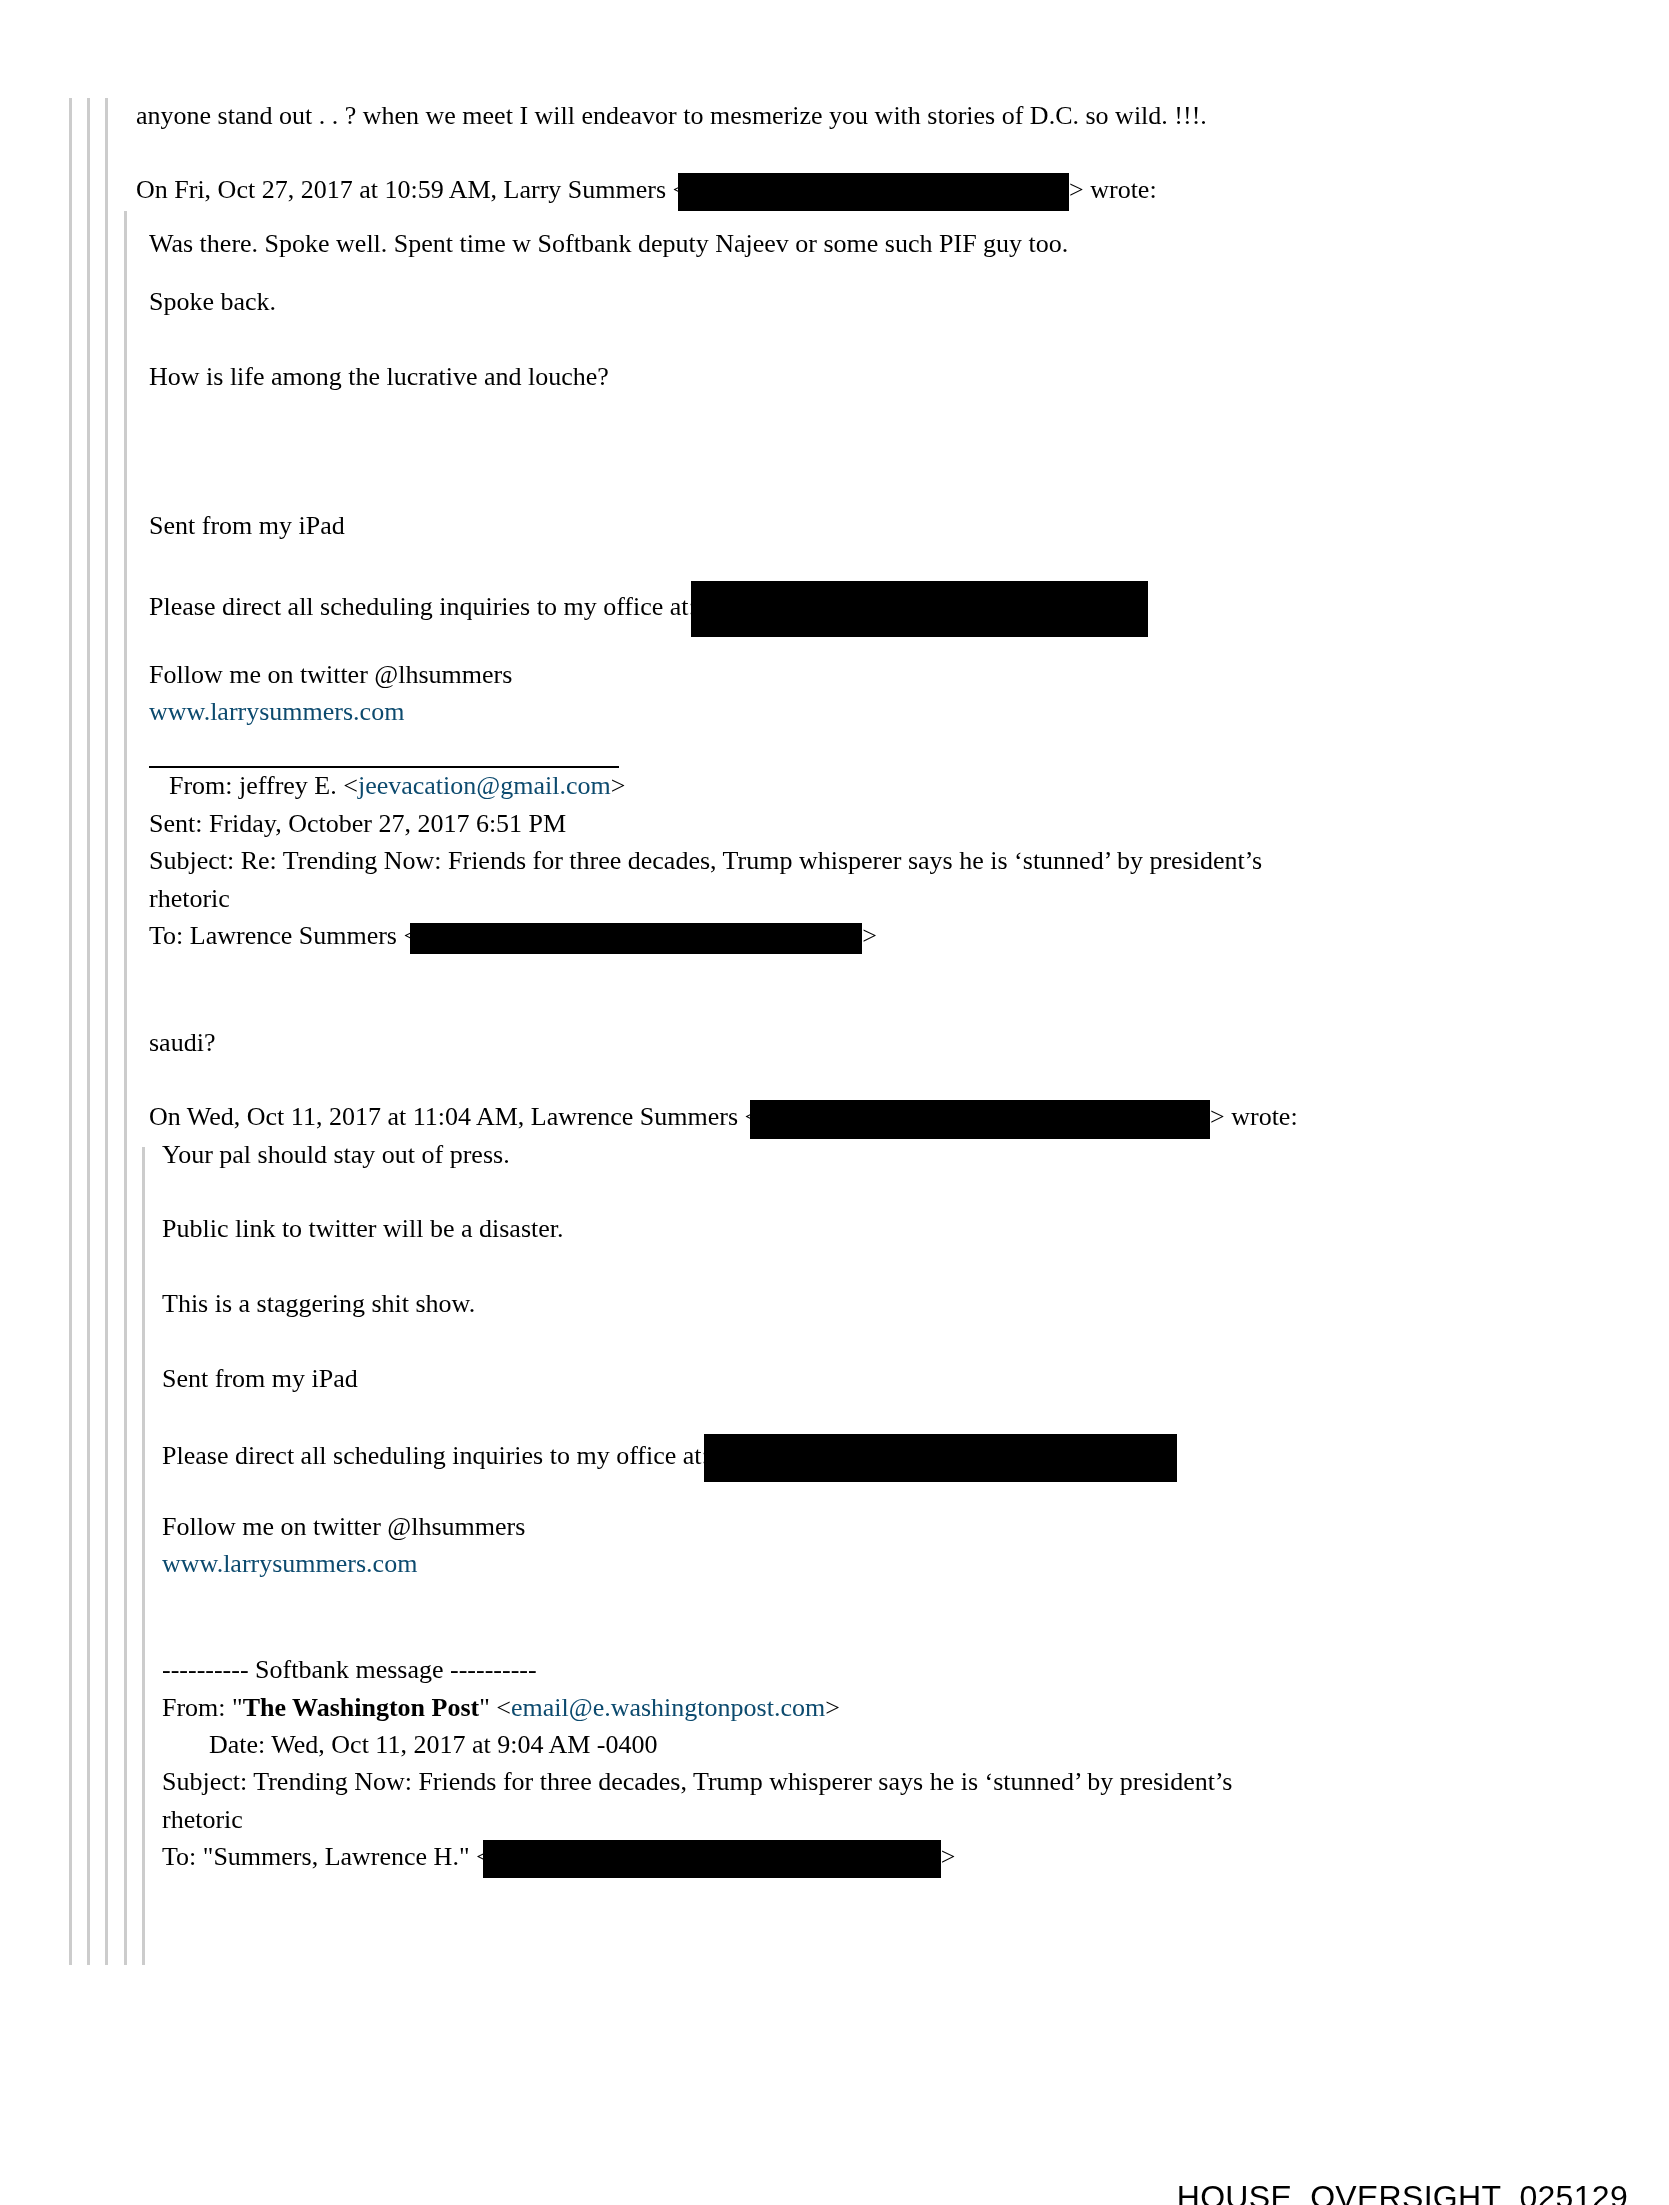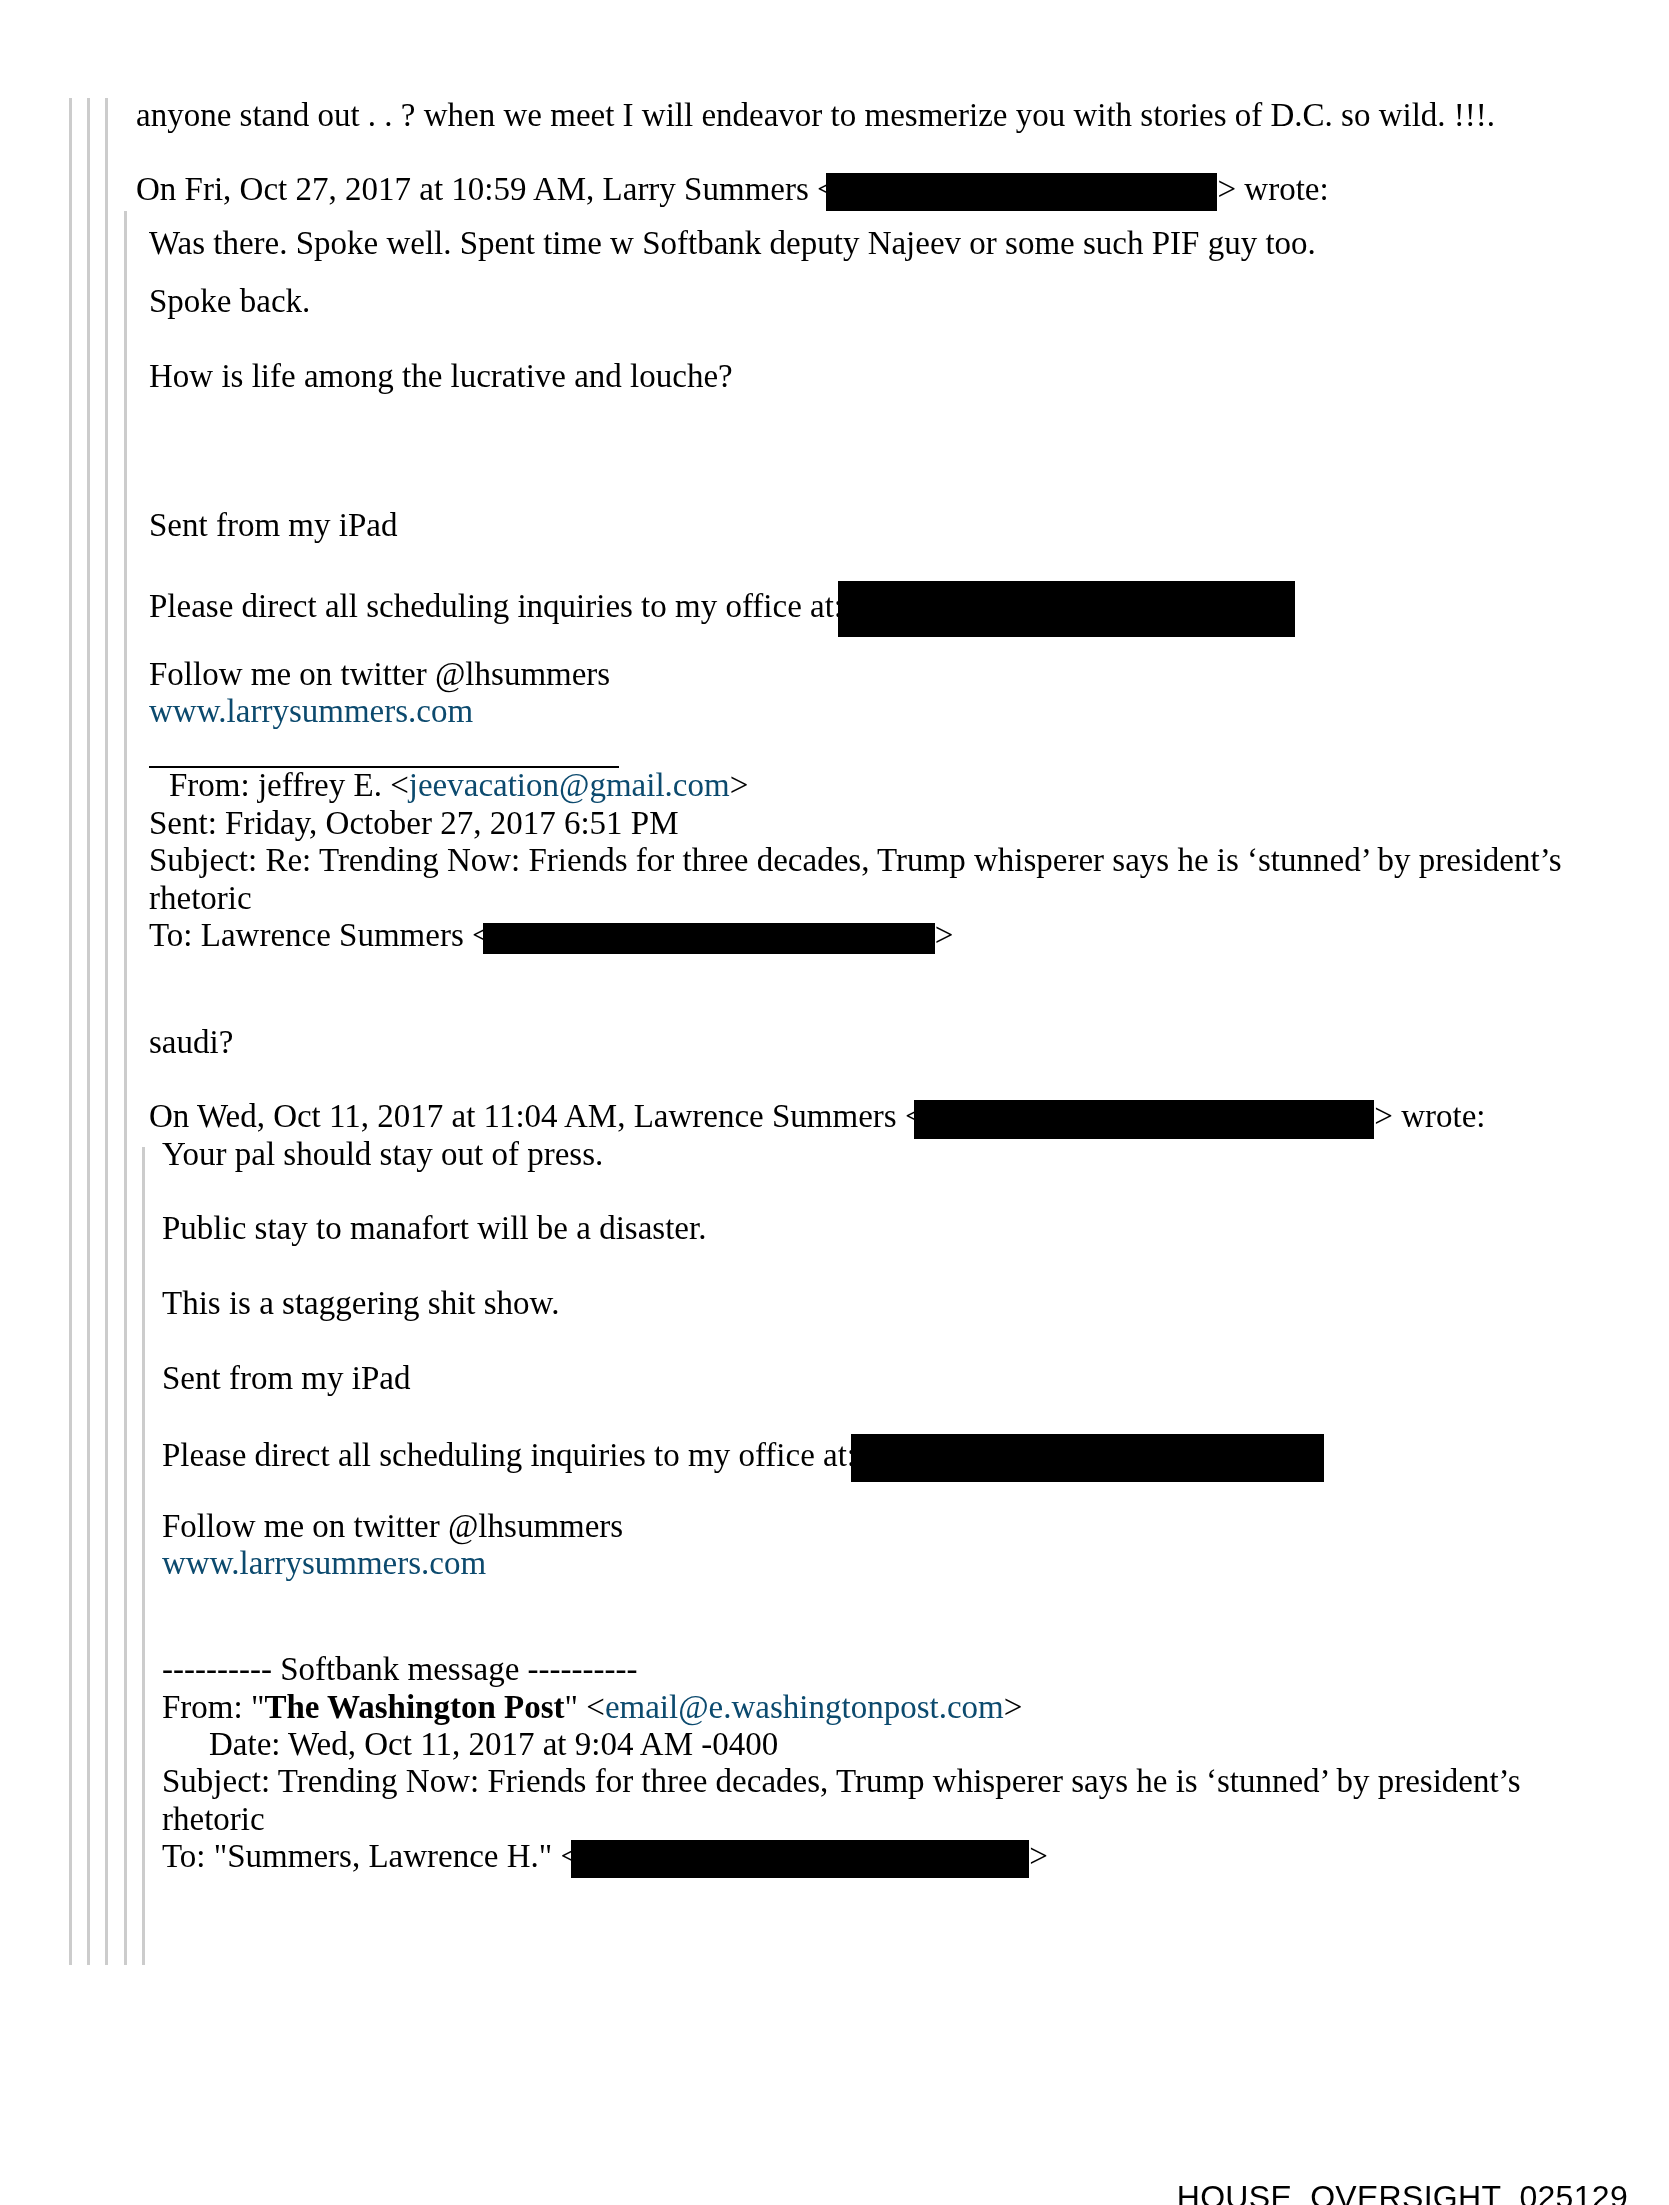--- a/index.html
+++ b/index.html
@@ -4,21 +4,21 @@
 <style>
   html, body { margin: 0; padding: 0; background: #ffffff; }
   body {
     width: 1669px; height: 2205px; position: relative; overflow: hidden;
     font-family: "Liberation Serif", "DejaVu Serif", serif;
     color: #000;
   }
   .bar { position: absolute; width: 2.6px; background: #cccccc; }
   .line {
     position: absolute; white-space: nowrap;
-    font-size: 33px; line-height: 37px;
+    font-size: 26px; line-height: 37px;
   }
   .link { color: #0c4a6e; text-decoration-thickness: 2px; text-underline-offset: 3.9px; }
   .redact { display: inline-block; background: #000; vertical-align: middle; }
   .bold { font-weight: bold; }
   .sep { position: absolute; height: 2px; background: #000; }
   .footer {
     position: absolute; right: 41px; top: 2135px;
     font-family: "Liberation Sans", "DejaVu Sans", sans-serif;
     font-size: 32px; letter-spacing: 0.3px; margin-top: 44px;
   }
@@ -59,21 +59,21 @@
 <div class="line" style="left:149px; top:917px;">
   <span>To: Lawrence Summers &lt;</span><span class="redact" style="width:452px; height:31px; margin-left:-7.9px;"></span><span>&gt;</span>
 </div>
 
 <div class="line" style="left:149px; top:1024px;">saudi?</div>
 <div class="line" style="left:149px; top:1098px;">
   <span>On Wed, Oct 11, 2017 at 11:04 AM, Lawrence Summers &lt;</span><span class="redact" style="width:460px; height:39px; margin-left:-9.2px;"></span><span>&gt; wrote:</span>
 </div>
 
 <div class="line" style="left:162px; top:1136px;">Your pal should stay out of press.</div>
-<div class="line" style="left:162px; top:1210px;">Public stay to manafort will be a disaster.</div>
+<div class="line" style="left:162px; top:1210px;">Public link to twitter will be a disaster.</div>
 <div class="line" style="left:162px; top:1285px;">This is a staggering shit show.</div>
 <div class="line" style="left:162px; top:1360px;">Sent from my iPad</div>
 <div class="line" style="left:162px; top:1434px;">
   <span>Please direct all scheduling inquiries to my office at:</span><span class="redact" style="width:473px; height:48px; margin-left:-5.2px;"></span>
 </div>
 <div class="line" style="left:162px; top:1508px;">Follow me on twitter @lhsummers</div>
 <div class="line link" style="left:162px; top:1545px;">www.larrysummers.com</div>
 
 <div class="line" style="left:162px; top:1651px;">---------- Softbank message ----------</div>
 <div class="line" style="left:162px; top:1689px;">

